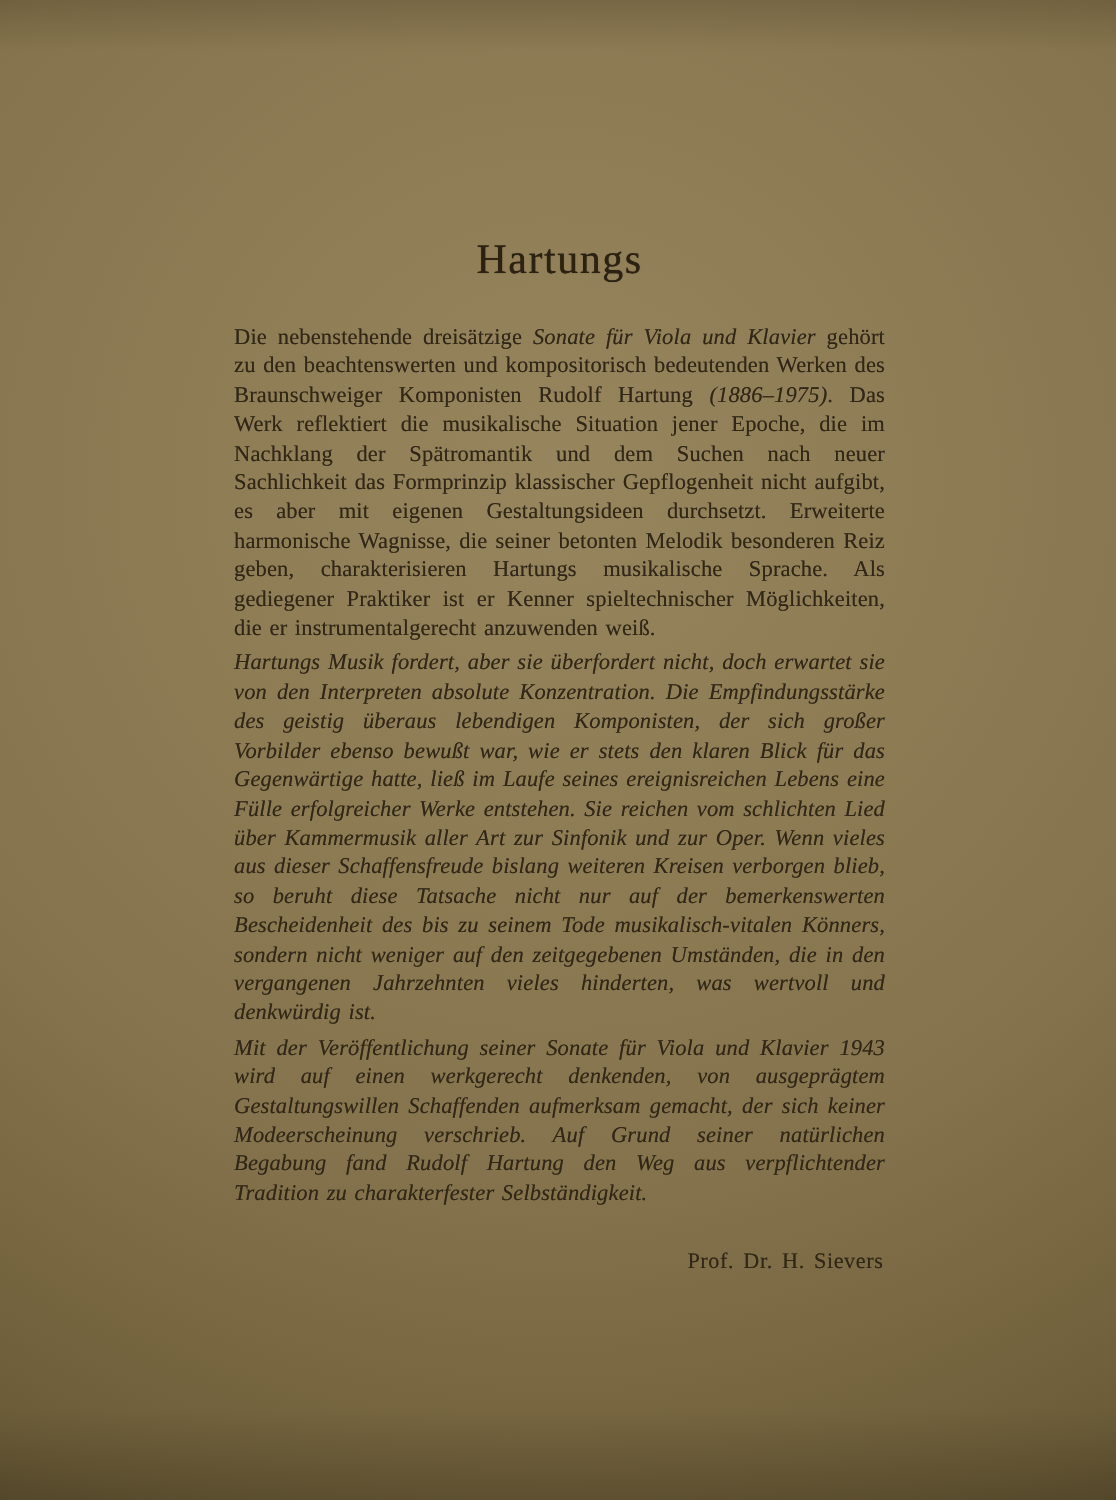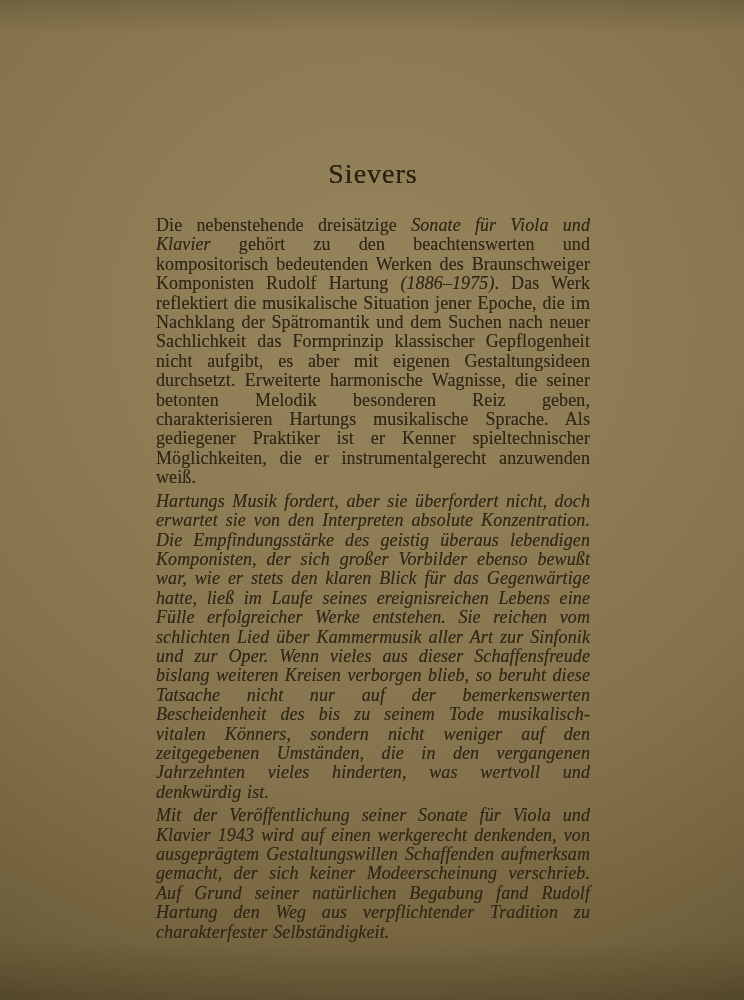--- a/index.html
+++ b/index.html
@@ -51,21 +51,21 @@
     margin: 0 0 26px 0;
     text-align: center;
     font-size: 28px;
     font-weight: 400;
     letter-spacing: 1px;
     color: #2c2212;
     text-shadow: 0 0 0.5px #2c2212;
   }
   .body-text p {
     margin: 0;
-    font-size: 18px;
+    font-size: 15px;
     line-height: 19.4px;
     text-align: justify;
     word-spacing: 1.2px;
     letter-spacing: 0.1px;
     color: #30271668;
     color: #302716;
     text-shadow: 0 0 0.4px rgba(46,36,21,0.55);
   }
   .body-text p + p {
     margin-top: 4px;
@@ -82,25 +82,26 @@
     color: #302716;
     text-shadow: 0 0 0.4px rgba(46,36,21,0.55);
   }
 </style>
 </head>
 <body>
 
 <div class="page">
   <div class="text-block">
 
-    <h1 class="title">Sievers</h1>
+    <h1 class="title">Hartungs</h1>
 
     <div class="body-text">
       <p><span>Die nebenstehende dreisätzige </span><span class="italic">Sonate für Viola und Klavier</span><span> gehört zu den beachtenswerten und kompositorisch bedeutenden Werken des Braunschweiger Komponisten Rudolf Hartung </span><span class="italic">(1886–1975)</span><span>. Das Werk reflektiert die musikalische Situation jener Epoche, die im Nachklang der Spätromantik und dem Suchen nach neuer Sachlichkeit das Formprinzip klassischer Gepflogenheit nicht aufgibt, es aber mit eigenen Gestaltungsideen durchsetzt. Erweiterte harmonische Wagnisse, die seiner betonten Melodik besonderen Reiz geben, charakterisieren Hartungs musikalische Sprache. Als gediegener Praktiker ist er Kenner spieltechnischer Möglichkeiten, die er instrumentalgerecht anzuwenden weiß.</span></p>
 
       <p>Hartungs Musik fordert, aber sie überfordert nicht, doch erwartet sie von den Interpreten absolute Konzentration. Die Empfindungsstärke des geistig überaus lebendigen Komponisten, der sich großer Vorbilder ebenso bewußt war, wie er stets den klaren Blick für das Gegenwärtige hatte, ließ im Laufe seines ereignisreichen Lebens eine Fülle erfolgreicher Werke entstehen. Sie reichen vom schlichten Lied über Kammermusik aller Art zur Sinfonik und zur Oper. Wenn vieles aus dieser Schaffensfreude bislang weiteren Kreisen verborgen blieb, so beruht diese Tatsache nicht nur auf der bemerkenswerten Bescheidenheit des bis zu seinem Tode musikalisch-vitalen Könners, sondern nicht weniger auf den zeitgegebenen Umständen, die in den vergangenen Jahrzehnten vieles hinderten, was wertvoll und denkwürdig ist.</p>
 
       <p>Mit der Veröffentlichung seiner Sonate für Viola und Klavier 1943 wird auf einen werkgerecht denkenden, von ausgeprägtem Gestaltungswillen Schaffenden aufmerksam gemacht, der sich keiner Modeerscheinung verschrieb. Auf Grund seiner natürlichen Begabung fand Rudolf Hartung den Weg aus verpflichtender Tradition zu charakterfester Selbständigkeit.</p>
     </div>
 
+    <div class="signature">Prof. Dr. H. Sievers</div>
 
   </div>
 </div>
 
 </body></html>

